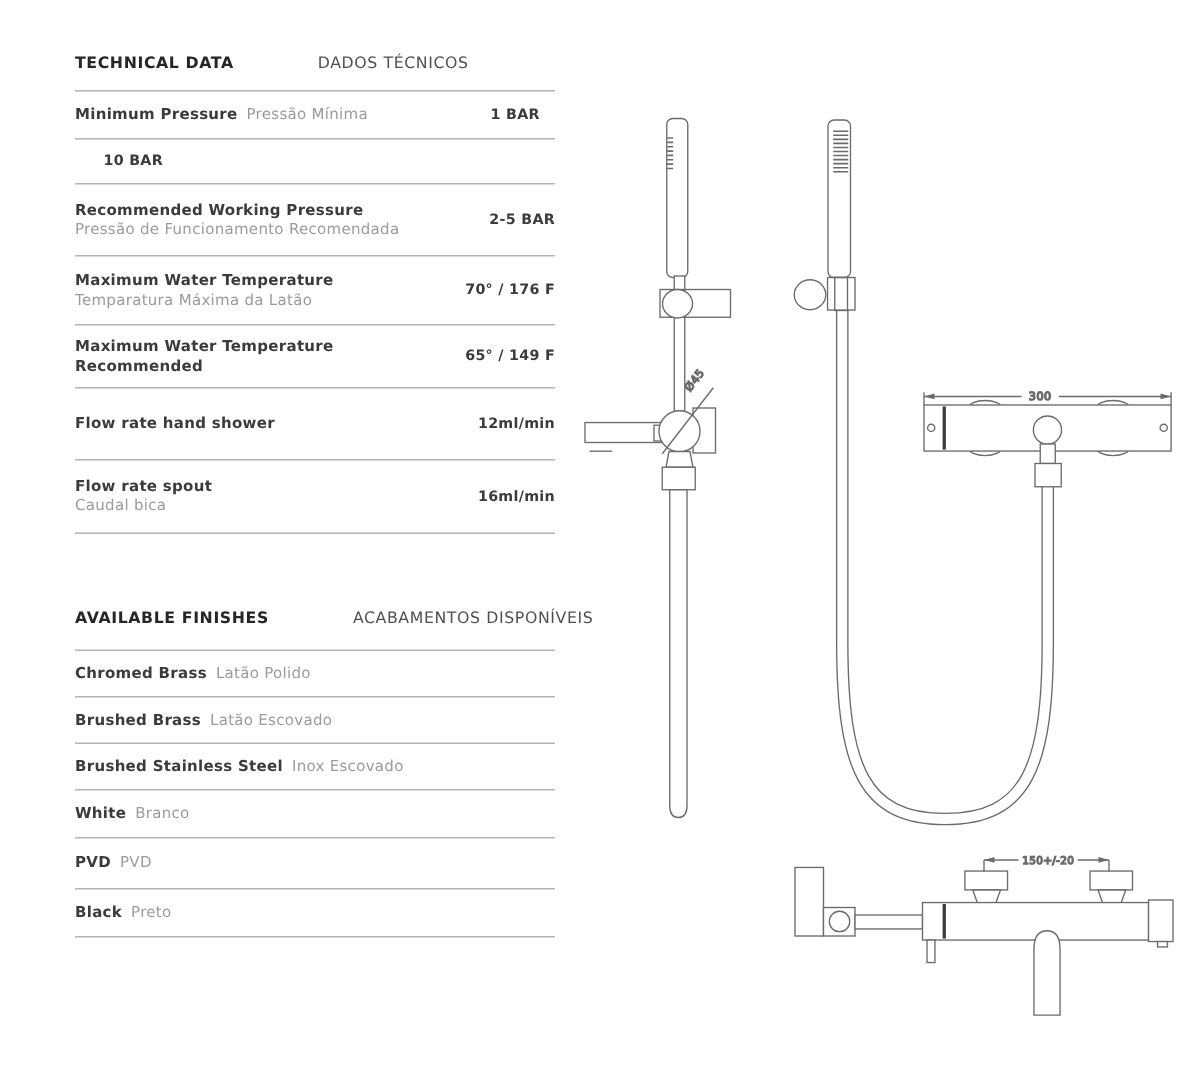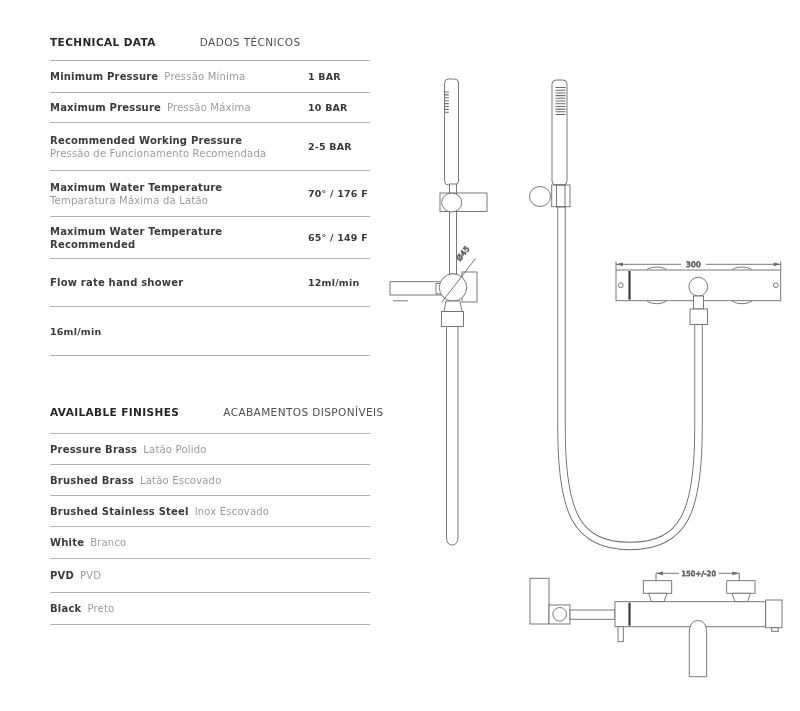--- a/index.html
+++ b/index.html
@@ -5,32 +5,32 @@
   html,body{margin:0;padding:0;}
   body{
     width:800px;height:711px;position:relative;background:#ffffff;
     font-family:"DejaVu Sans", sans-serif;overflow:hidden;
   }
   .section{position:absolute;left:50px;width:320px;}
   #tech-section{top:36px;}
   #finishes-section{top:406px;}
   .heading{font-size:10.5px;letter-spacing:.4px;white-space:nowrap;}
   .heading .h-en{font-weight:700;color:#262626;}
-  .heading .h-pt{font-weight:400;color:#4f4f4f;margin-left:0;padding-left:44px;}
+  .heading .h-pt{font-weight:400;color:#4f4f4f;margin-left:12px;padding-left:44px;}
   .tbl{position:absolute;left:0;width:320px;border-top:1px solid #b4b4b4;}
   #tech-table{top:24px;}
   #finishes-table{top:27px;}
   .row{display:flex;align-items:center;border-bottom:1px solid #b4b4b4;
        font-size:10px;letter-spacing:.2px;}
   .lbl{width:258px;line-height:13px;}
   .en{font-weight:700;color:#3b3b3b;}
   .pt{font-weight:400;color:#9b9b9b;}
   .lbl.inline .pt{margin-left:6px;}
   .lbl.stacked .en,.lbl.stacked .pt{display:block;}
-  .val{flex:1;font-weight:700;color:#3b3b3b;font-size:9.5px;white-space:nowrap;}
+  .val{flex:1;font-weight:700;color:#3b3b3b;font-size:9.5px;white-space:nowrap;margin-left:19px;}
   #drawings{position:absolute;left:0;top:0;}
   #drawings *{vector-effect:none;}
   svg text{font-family:"DejaVu Sans", sans-serif;fill:#444;}
   .dimtxt{font-size:7.5px;letter-spacing:.3px;}
   .dimtxt-small{font-size:7px;letter-spacing:.2px;}
 </style>
 </head>
 <body>
 
 <div class="section" id="tech-section">
@@ -38,23 +38,20 @@
     <span class="h-en">TECHNICAL DATA</span><span class="h-pt">DADOS TÉCNICOS</span>
   </div>
   <div class="tbl" id="tech-table">
     <div class="row" style="height:31px">
       <div class="lbl inline">
         <span class="en">Minimum Pressure</span><span class="pt">Pressão Mínima</span>
       </div>
       <div class="val">1 BAR</div>
     </div>
     <div class="row" style="height:29px">
-      <div class="lbl inline">
-        <span class="en">Maximum Pressure</span><span class="pt">Pressão Máxima</span>
-      </div>
       <div class="val">10 BAR</div>
     </div>
     <div class="row" style="height:47px">
       <div class="lbl stacked">
         <span class="en">Recommended Working Pressure</span>
           <span class="pt">Pressão de Funcionamento Recomendada</span>
       </div>
       <div class="val">2-5 BAR</div>
     </div>
     <div class="row" style="height:45px">
@@ -70,33 +67,37 @@
       </div>
       <div class="val">65° / 149 F</div>
     </div>
     <div class="row" style="height:47px">
       <div class="lbl stacked">
         <span class="en">Flow rate hand shower</span>
       </div>
       <div class="val">12ml/min</div>
     </div>
     <div class="row" style="height:48px">
+      <div class="lbl stacked">
+        <span class="en">Flow rate spout</span>
+          <span class="pt">Caudal bica</span>
+      </div>
       <div class="val">16ml/min</div>
     </div>
   </div>
 </div>
 
 <div class="section" id="finishes-section">
   <div class="heading">
     <span class="h-en">AVAILABLE FINISHES</span><span class="h-pt">ACABAMENTOS DISPONÍVEIS</span>
   </div>
   <div class="tbl" id="finishes-table">
     <div class="row" style="height:30px">
       <div class="lbl inline">
-        <span class="en">Pressure Brass</span><span class="pt">Latão Polido</span>
+        <span class="en">Chromed Brass</span><span class="pt">Latão Polido</span>
       </div>
     </div>
     <div class="row" style="height:30px">
       <div class="lbl inline">
         <span class="en">Brushed Brass</span><span class="pt">Latão Escovado</span>
       </div>
     </div>
     <div class="row" style="height:30px">
       <div class="lbl inline">
         <span class="en">Brushed Stainless Steel</span><span class="pt">Inox Escovado</span>

